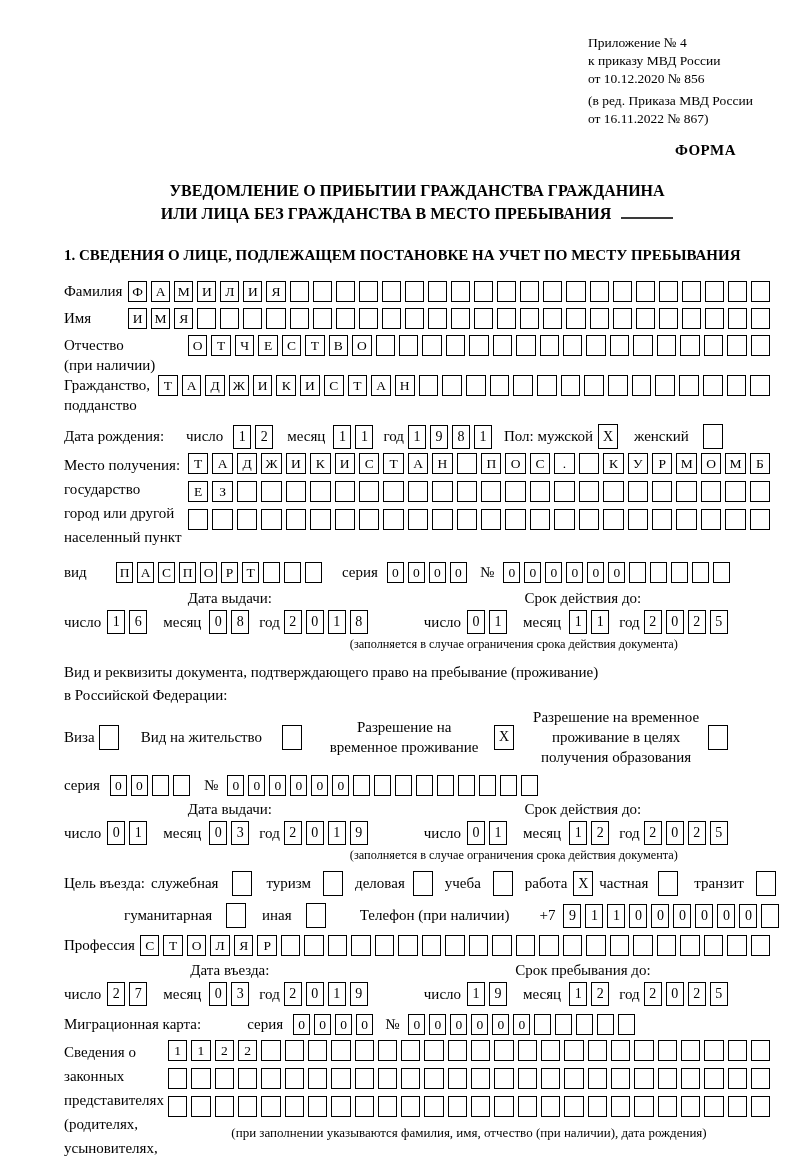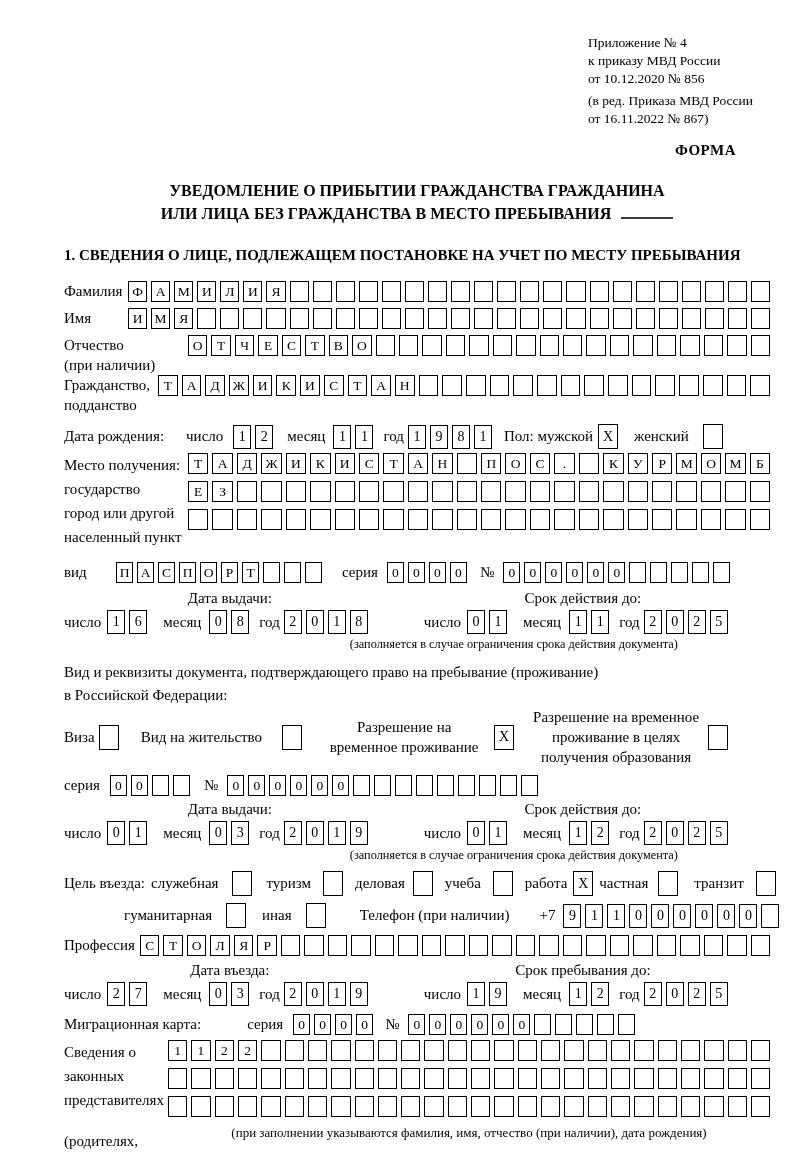--- a/index.html
+++ b/index.html
@@ -662,21 +662,21 @@
         <span class="cell"></span>
         <span class="cell"></span>
       </span>
   </div>
 
   <div class="rep">
     <span style="width:104px;flex:none;">
       <span class="mlbl" style="display:block;line-height:24px;">Сведения о</span>
       <span class="mlbl" style="display:block;line-height:24px;">законных</span>
       <span class="mlbl" style="display:block;line-height:24px;">представителях</span>
-      <span class="mlbl" style="display:block;line-height:24px;margin-top:17px;">(родителях,</span>
+      <span class="mlbl" style="display:block;line-height:24px;">(родителях,</span>
       <span class="mlbl" style="display:block;line-height:24px;">усыновителях,</span>
 
     </span>
     <span style="flex:1 1 auto;display:flex;flex-direction:column;">
       <span class="rep-rows">
         <span class="cells fill">
             <span class="cell">1</span>
             <span class="cell">1</span>
             <span class="cell">2</span>
             <span class="cell">2</span>

